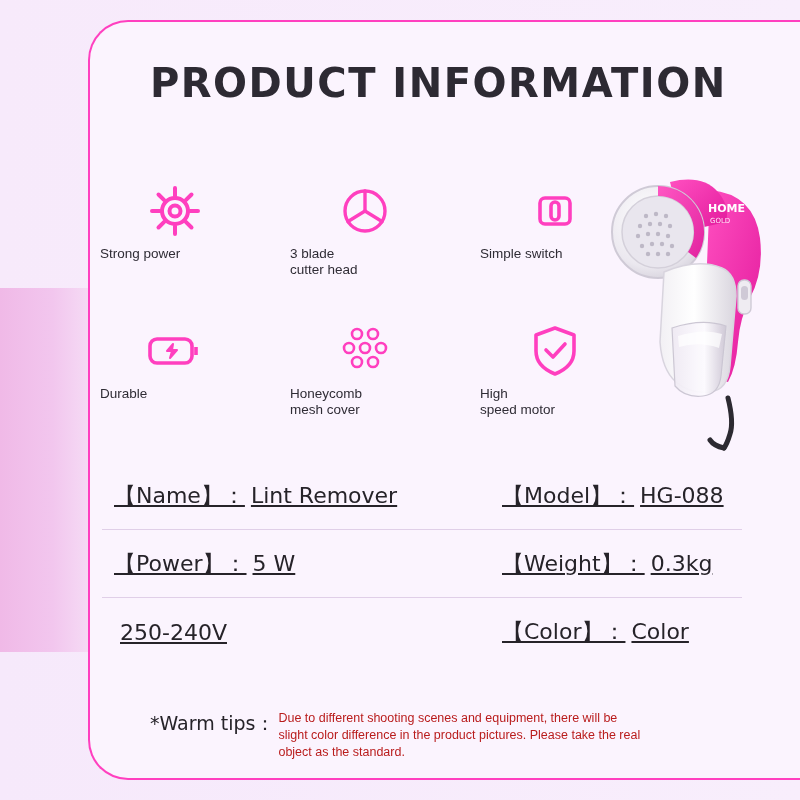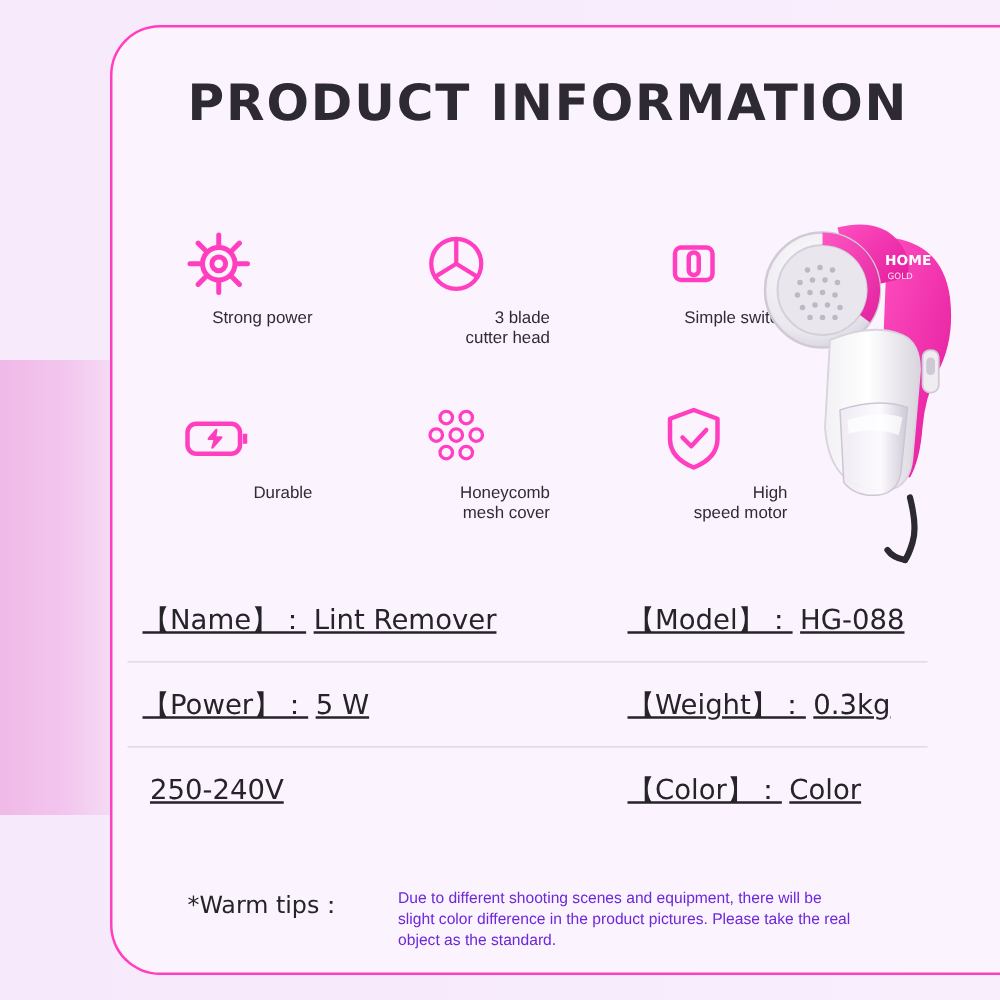--- a/index.html
+++ b/index.html
@@ -56,21 +56,21 @@
 
   
   .features {
     position:absolute;
     left:10px; top:148px;
     width:470px; height:270px;
   }
   .feature {
     position:absolute;
     width:150px;
-    text-align:right;
+    text-align:left;
   }
   .feature .ico { height:62px; display:flex; align-items:center; justify-content:center; }
   .feature .lbl {
     font-size:13.5px;
     color:#2f2c35;
     line-height:16px;
     margin-top:4px;
     white-space:pre-line;
   }
   .f0 { left:0px;   top:10px; }
@@ -115,32 +115,31 @@
   .spec-key { white-space:pre; }
   .spec-val { margin-left:6px; }
 
   
   .tips {
     position:absolute;
     left:60px; top:688px;
     width:560px;
     display:flex;
     align-items:flex-start;
-    gap:40px;
   }
   .tips-label {
     font-size:19px;
     color:#262329;
     font-family:"DejaVu Sans", sans-serif;
     white-space:pre;
     padding-top:1px;
   }
   .tips-text {
     font-size:12.5px;
-    color:#6d28d9;
+    color:#b91c1c;
     line-height:17px;
     margin-left:4px;
     width:370px;
   }
 </style>
 </head>
 <body>
 
 <div class="bg"></div>
 <div class="bg-top"></div>

